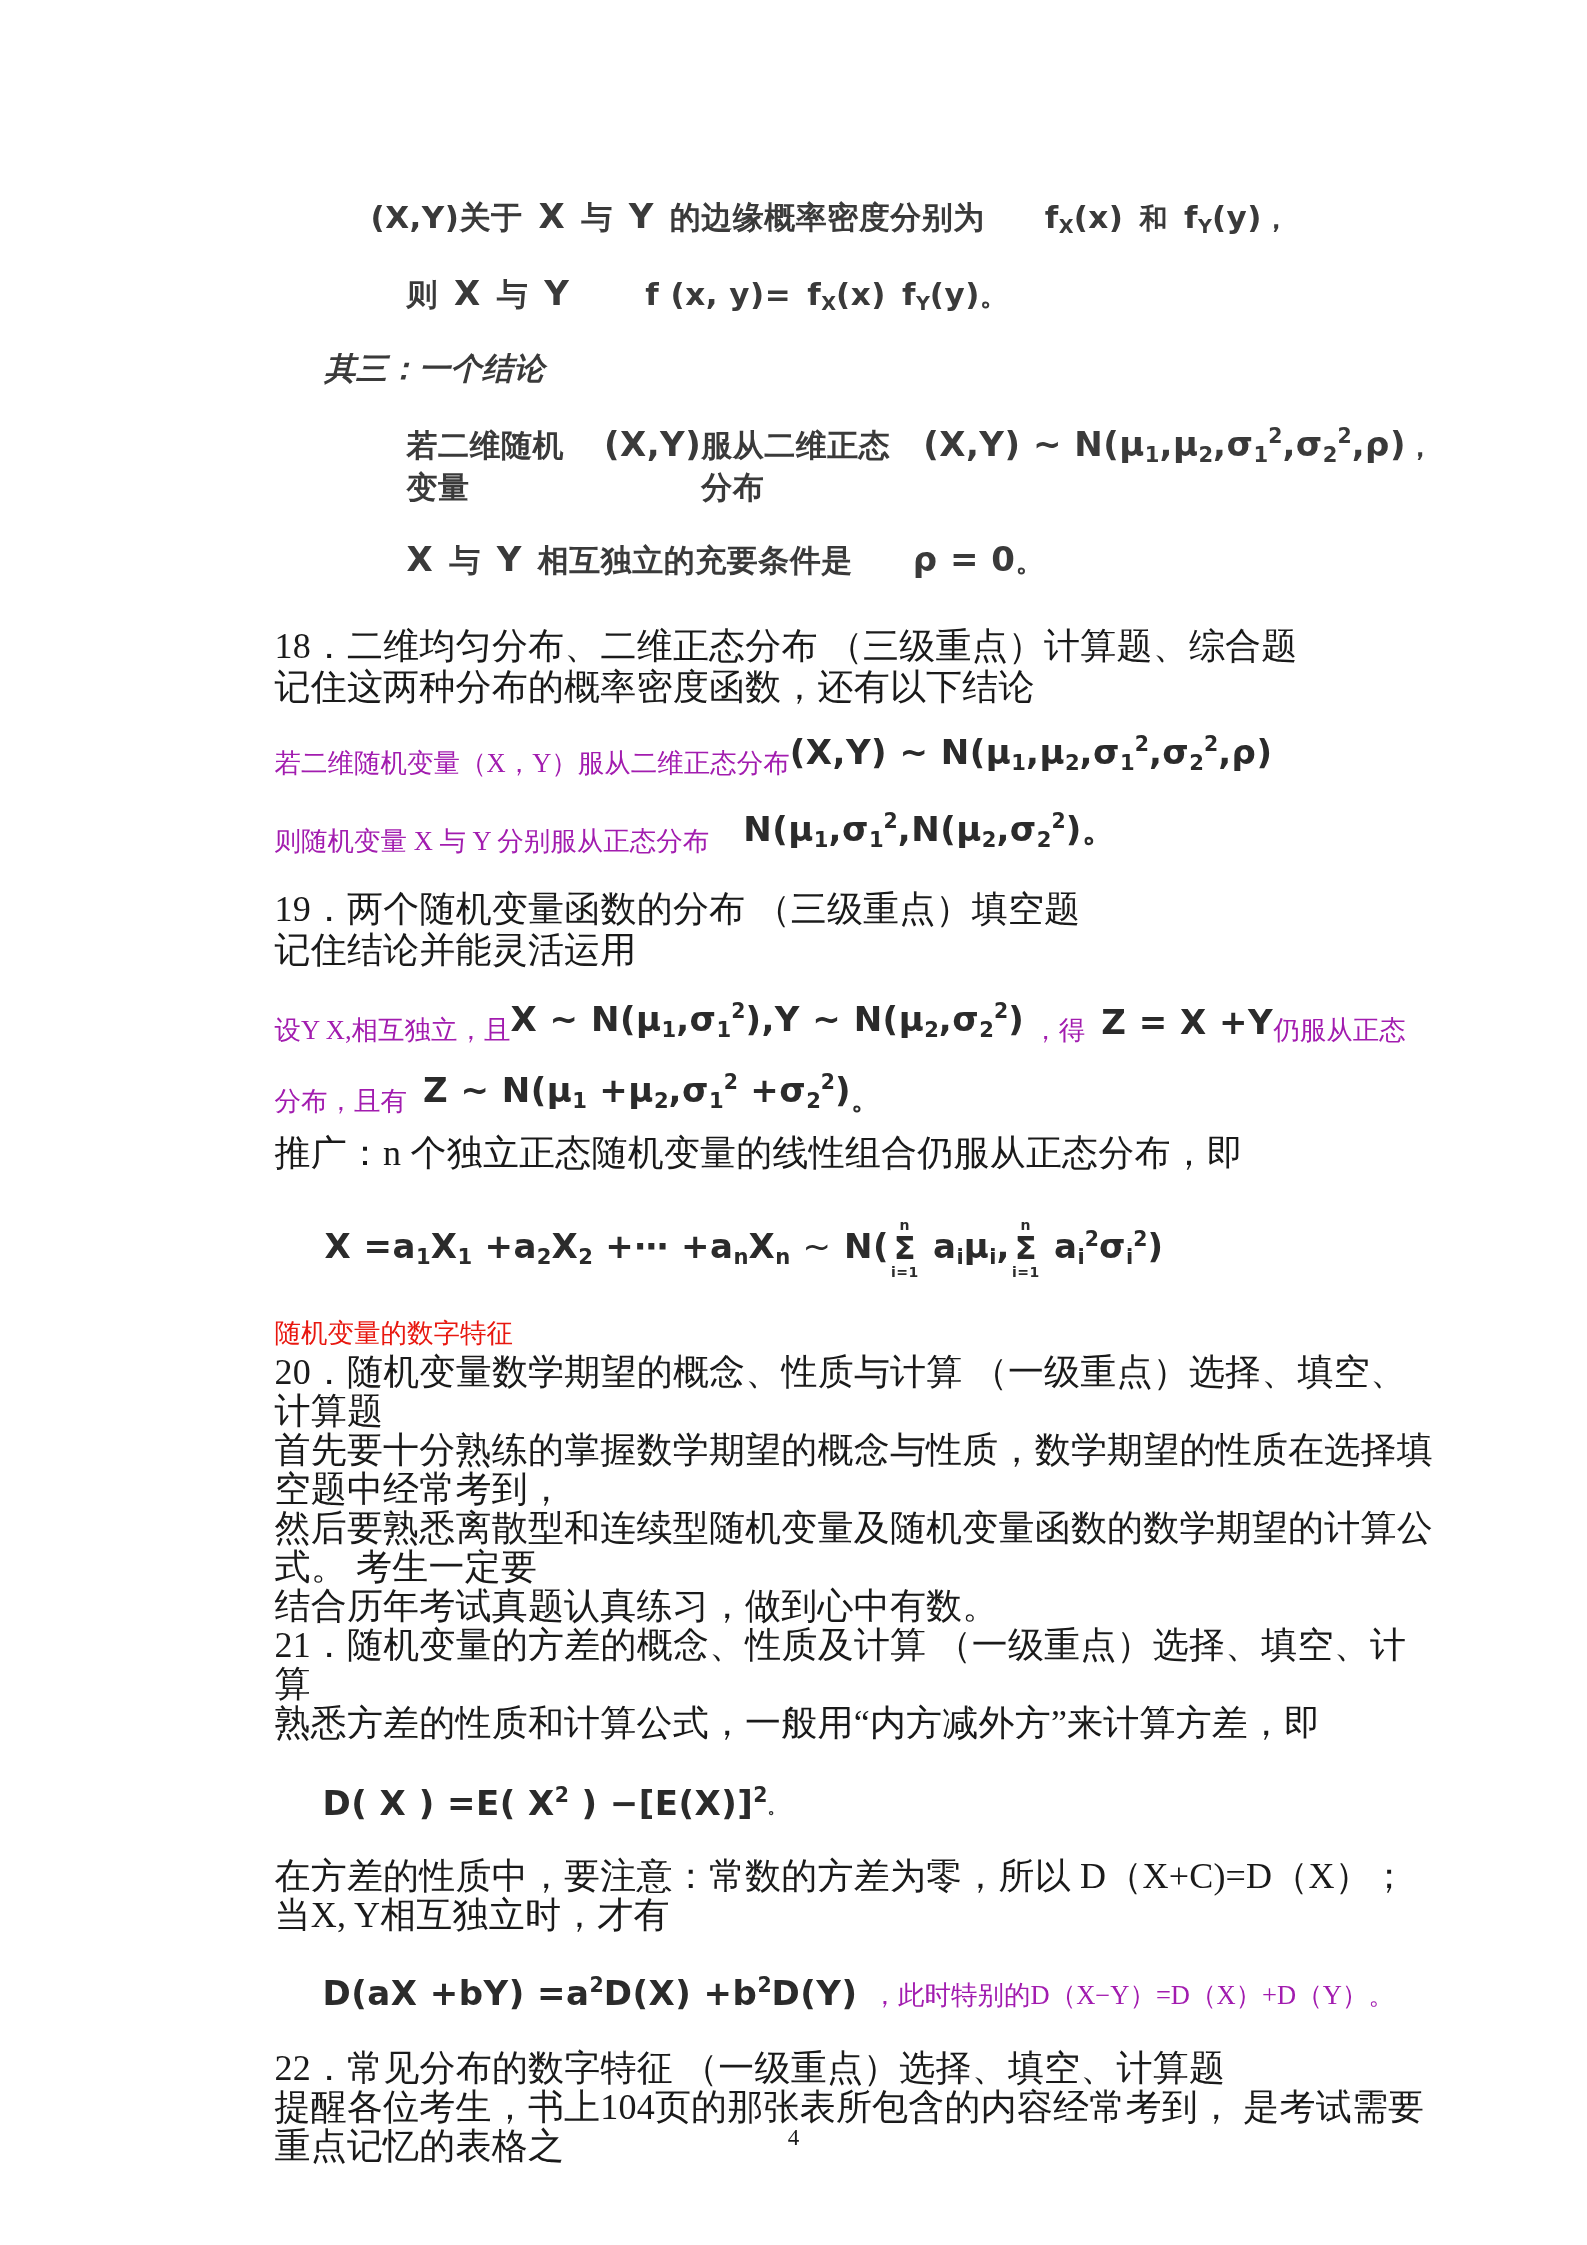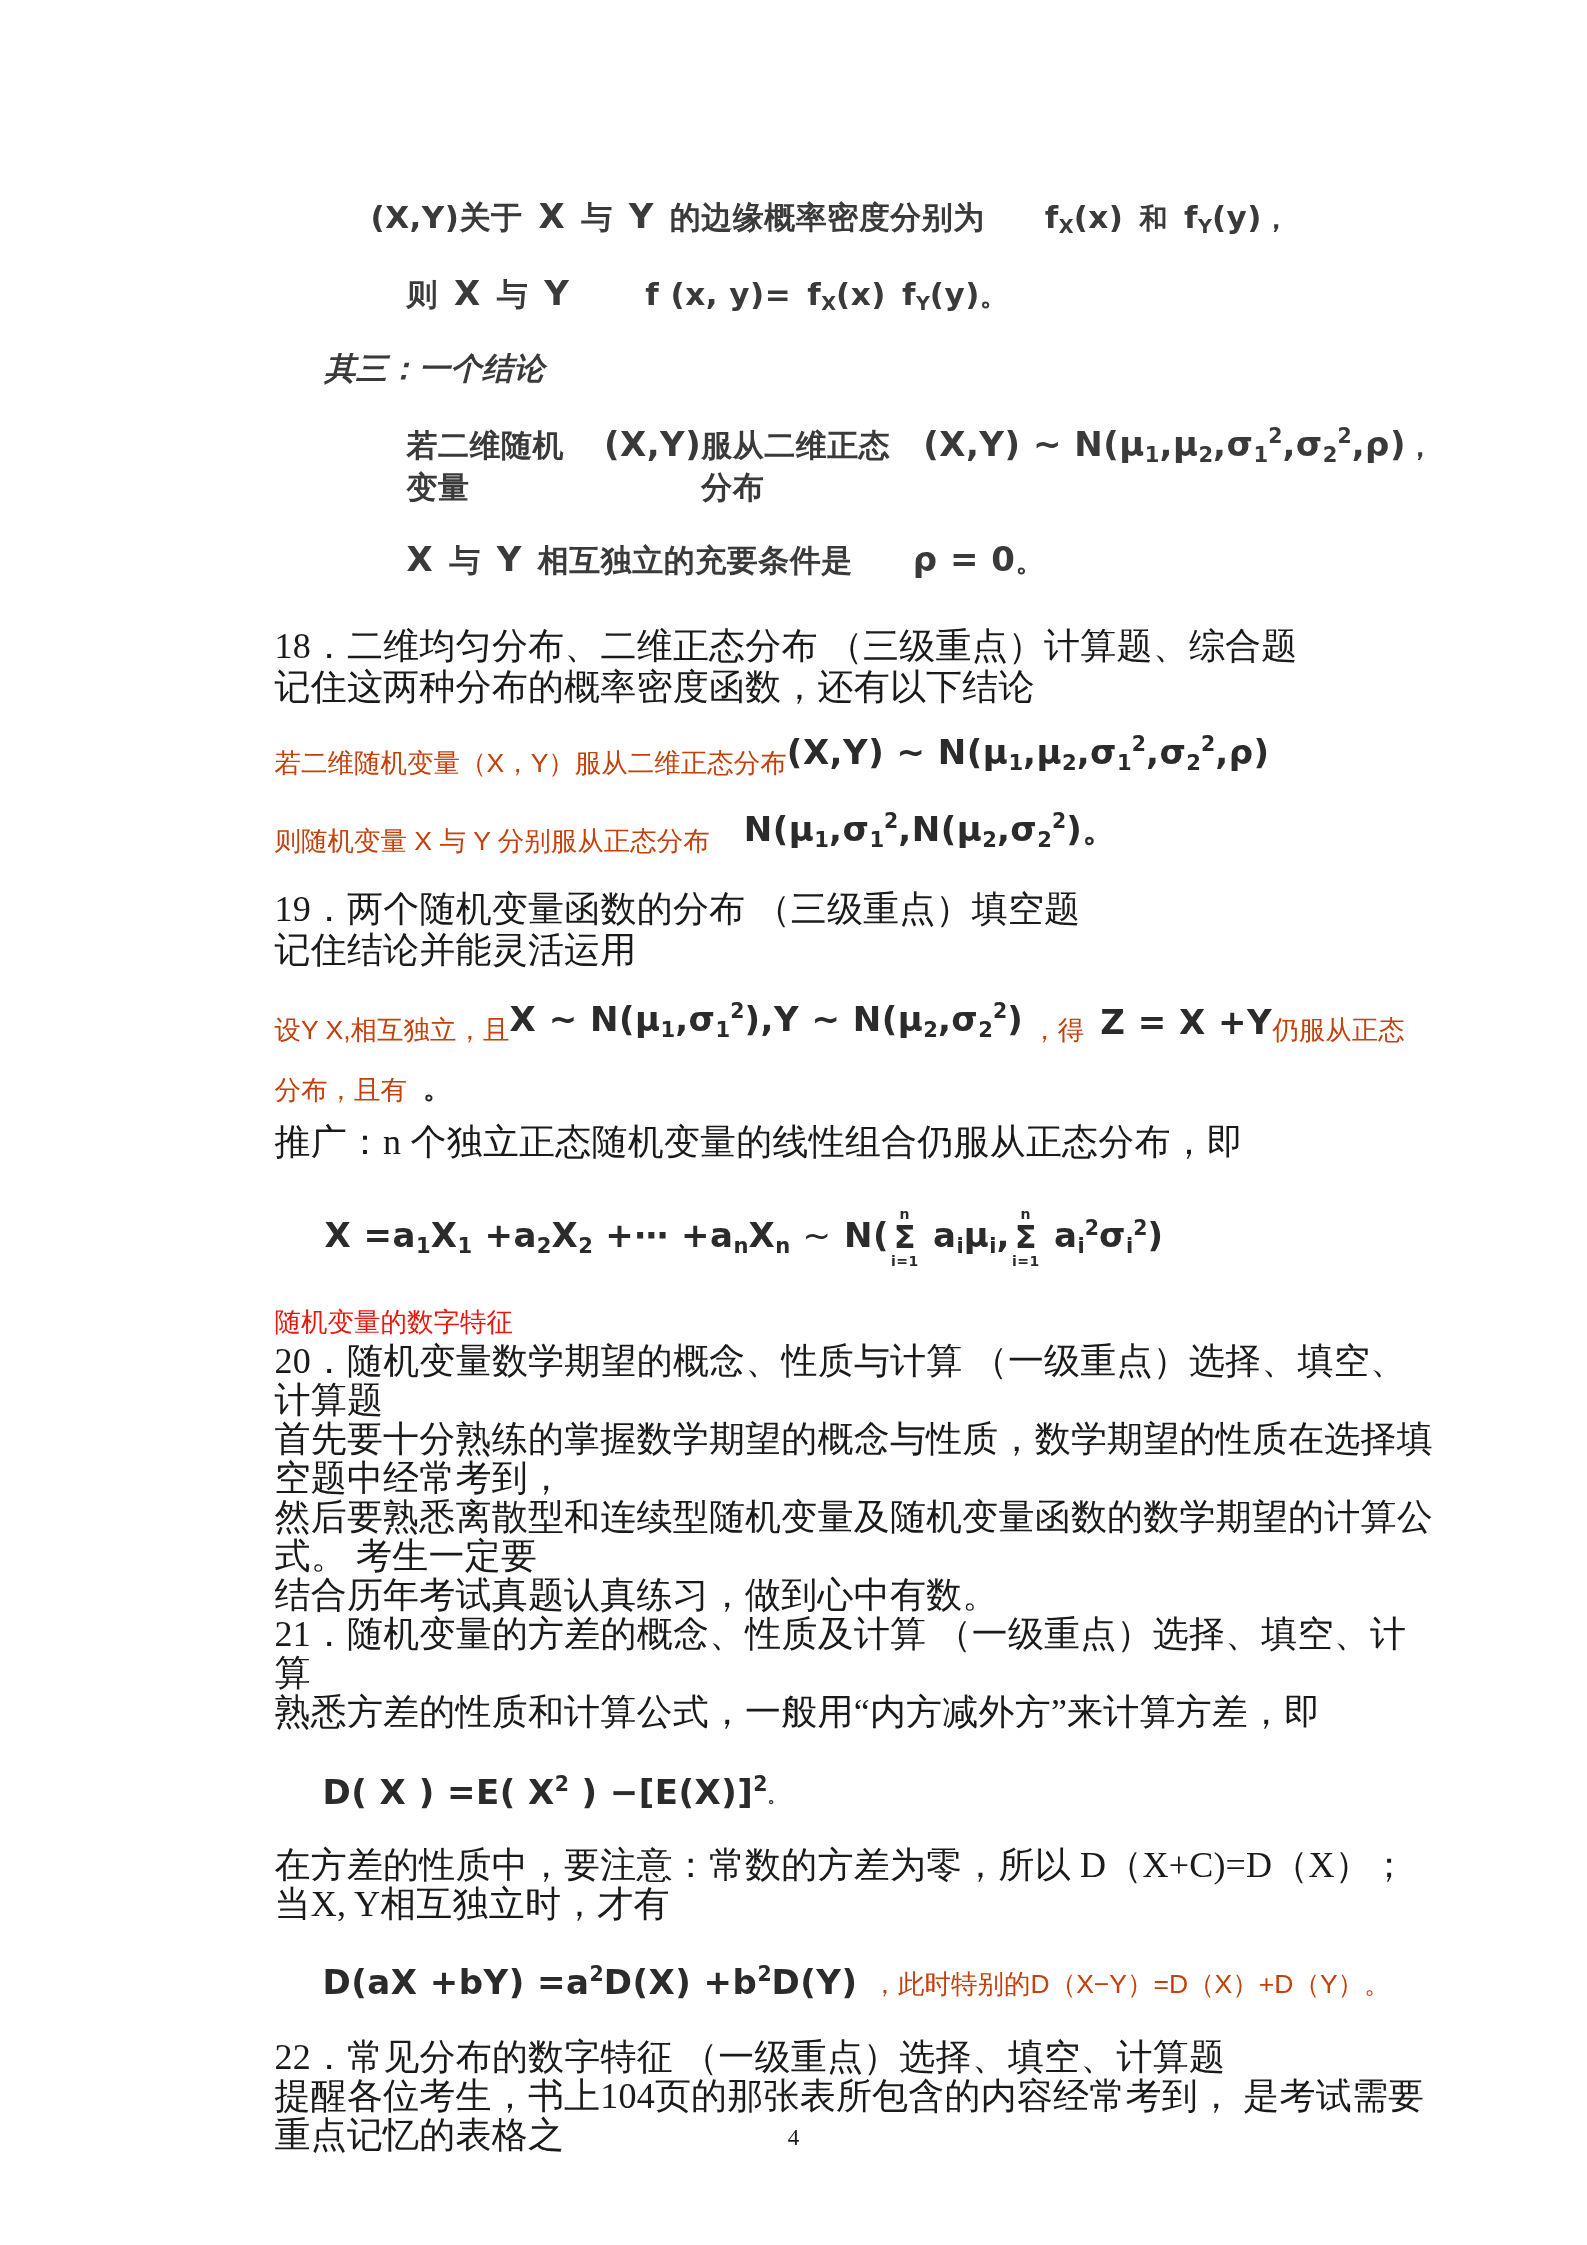--- a/index.html
+++ b/index.html
@@ -57,23 +57,23 @@
   .fx .tilde{ font-weight: 500; }
 
   .row {
     display: flex;
     align-items: baseline;
     flex-wrap: nowrap;
   }
   .row.bl { align-items: flex-end; }
 
   .serif-in {
-    font-family: Liberation Sans, sans-serif;
+    font-family: Liberation Serif, serif;
     font-size: 26.5px;
-    color: #c2410c;
+    color: #a21caf;
   }
 
   
   .scanblock { margin-left: 34px; }
   .scanblock .fx { color: #3a3a3a; }
 
   .f-lg  { font-size: 31px; }
   .f-md  { font-size: 28px; }
   .f-xl  { font-size: 34px; }
 
@@ -221,20 +221,21 @@
         <span class="fx f-xl nowrap" style="margin-bottom:6px;">X ~ N(<span>μ</span><span class="sub">1</span>,<span>σ</span><span class="sub">1</span><span class="sup">2</span>),Y ~ N(<span>μ</span><span class="sub">2</span>,<span>σ</span><span class="sub">2</span><span class="sup">2</span>)</span>
         <span class="serif-in" style="margin-left:8px;">，<span>得</span></span>
         <span class="gap-s"></span>
         <span class="fx f-xl" style="margin-bottom:6px;">Z = X +Y</span>
         <span class="serif-in">仍服从正态</span>
       </div>
 
       <div class="row bl" style="margin-top:22px;">
         <span class="serif-in">分布，且有</span>
         <span class="gap-s"></span>
+        <span class="fx f-xl nowrap" style="margin-bottom:6px;">Z ~ N(<span>μ</span><span class="sub">1</span> +<span>μ</span><span class="sub">2</span>,<span>σ</span><span class="sub">1</span><span class="sup">2</span> +<span>σ</span><span class="sub">2</span><span class="sup">2</span>)</span>
         <span class="fx f-md">。</span>
       </div>
 
       <div class="body-line" style="margin-top:14px;">推广：n 个独立正态随机变量的线性组合仍服从正态分布，即</div>
 
       <div class="bigformula">
         <span class="fx f-xl nowrap"><span>X =a</span><span class="sub">1</span><span>X</span><span class="sub">1</span> <span>+a</span><span class="sub">2</span><span>X</span><span class="sub">2</span> <span>+⋯ +a</span><span class="sub">n</span><span>X</span><span class="sub">n</span> <span class="tilde">~</span> <span>N(</span><span class="sigma-wrap">
               <span class="lim">n</span>
               <span class="sig">Σ</span>
               <span class="lim">i=1</span>

